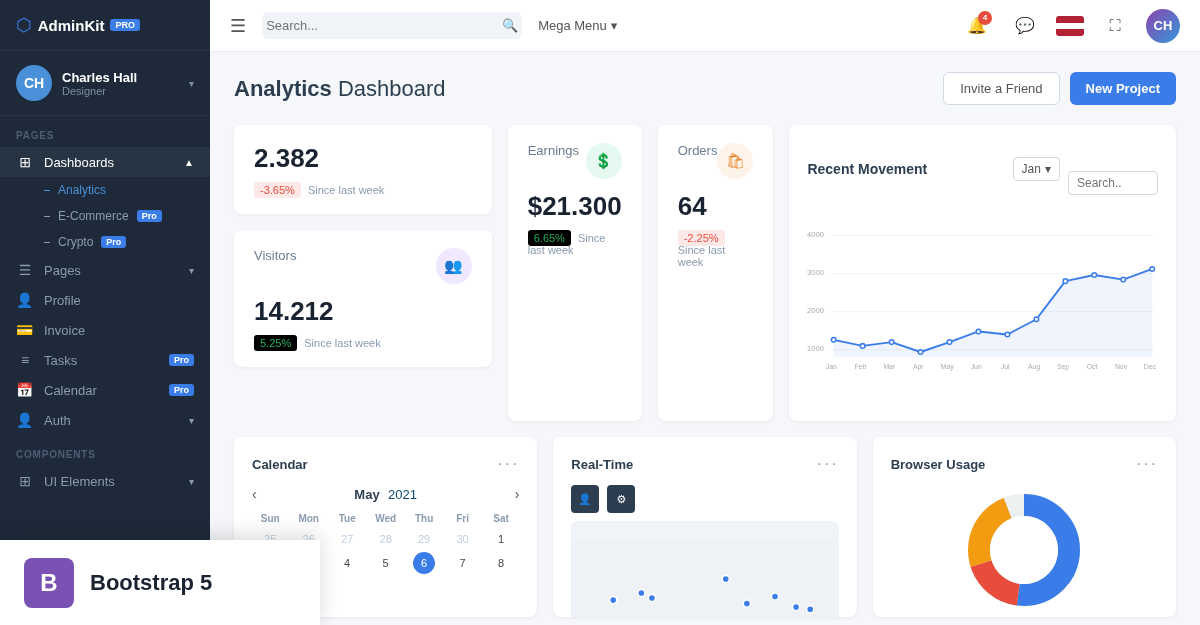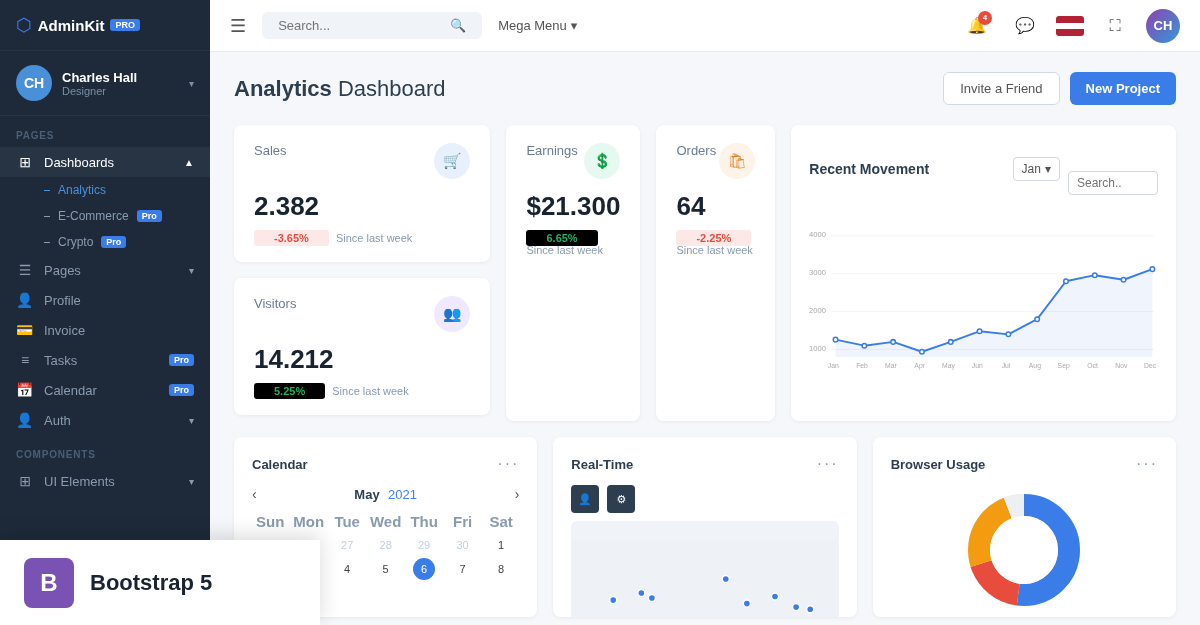--- a/index.html
+++ b/index.html
@@ -111,23 +111,23 @@
       padding: 0 20px;
       gap: 16px;
       flex-shrink: 0;
     }
     .hamburger { color: #555; font-size: 18px; cursor: pointer; }
     .search-box {
       display: flex;
       align-items: center;
       background: #f0f3f7;
       border-radius: 6px;
-      padding: 6px 16px;
+      padding: 6px 4px;
       gap: 8px;
-      width: 220px;
+      width: 260px;
     }
     .search-box input {
       border: none; background: transparent; outline: none;
       font-size: 13px; color: #555; width: 100%;
     }
     .search-icon { color: #888; font-size: 13px; }
     .mega-menu-btn {
       display: flex; align-items: center; gap: 4px;
       font-size: 13px; color: #555; cursor: pointer;
     }
@@ -217,21 +217,21 @@
       border-radius: 50%;
       display: flex; align-items: center; justify-content: center;
       font-size: 15px;
     }
     .stat-icon.blue { background: #e8f0fe; color: #3b7de8; }
     .stat-icon.green { background: #e6f9f1; color: #27ae60; }
     .stat-icon.purple { background: #f0e8fe; color: #8e44ad; }
     .stat-icon.orange { background: #fef3e8; color: #e67e22; }
     .stat-value { font-size: 26px; font-weight: 700; color: #1a2332; margin-bottom: 10px; }
     .stat-change { font-size: 11px; }
-    .stat-change .change-val { font-weight: 700; padding: 2px 20px; border-radius: 3px; margin-right: 4px; }
+    .stat-change .change-val { font-weight: 400; padding: 2px 6px; border-radius: 3px; margin-right: 4px; }
     .change-neg { background: #fde8e8; color: #e74c3c; }
     .change-pos { background: #000000; color: #27ae60; }
     .stat-since { color: #8a9bb0; }
 
     
     .chart-card {
       background: #fff;
       border-radius: 8px;
       padding: 18px;
       box-shadow: 0 1px 4px rgba(0,0,0,0.06);
@@ -277,23 +277,23 @@
     .bottom-card-title { font-size: 13px; font-weight: 600; color: #2c3e50; }
     .more-btn { color: #8a9bb0; cursor: pointer; font-size: 16px; letter-spacing: 2px; }
 
     
     .cal-nav {
       display: flex; align-items: center; justify-content: space-between;
       margin-bottom: 8px;
     }
     .cal-nav-btn { color: #555; cursor: pointer; font-size: 14px; }
     .cal-month { font-size: 13px; font-weight: 600; color: #2c3e50; }
-    .cal-year { font-size: 13px; color: #3b82f6; }
+    .cal-year { font-size: 13px; color: #0c4a6e; }
     .cal-grid { display: grid; grid-template-columns: repeat(7, 1fr); gap: 2px; text-align: center; }
-    .cal-day-header { font-size: 15px; color: #8a9bb0; padding: 2px 0; font-weight: 600; }
+    .cal-day-header { font-size: 10px; color: #8a9bb0; padding: 2px 0; font-weight: 600; }
     .cal-day {
       font-size: 11px; color: #444; padding: 3px 2px;
       border-radius: 50%; cursor: pointer; width: 22px; height: 22px;
       display: flex; align-items: center; justify-content: center; margin: 0 auto;
     }
     .cal-day.today { background: #3b7de8; color: #fff; }
     .cal-day.muted { color: #c0cfe0; }
 
     
     .map-placeholder {
@@ -466,24 +466,20 @@
       <div class="page-actions">
         <button class="btn-invite">Invite a Friend</button>
         <button class="btn-new">New Project</button>
       </div>
     </div>
 
     <div style="display:grid; grid-template-columns:1fr 1fr 1.5fr; gap:16px; margin-bottom:16px;">
 
       <div style="display:flex;flex-direction:column;gap:16px;">
         <div class="stat-card">
-          <div class="stat-card-header">
-            <span class="stat-label">Sales</span>
-            <div class="stat-icon blue">🛒</div>
-          </div>
           <div class="stat-value">2.382</div>
           <div class="stat-change">
             <span class="change-val change-neg">-3.65%</span>
             <span class="stat-since">Since last week</span>
           </div>
         </div>
         <div class="stat-card">
           <div class="stat-card-header">
             <span class="stat-label">Visitors</span>
             <div class="stat-icon purple">👥</div>

